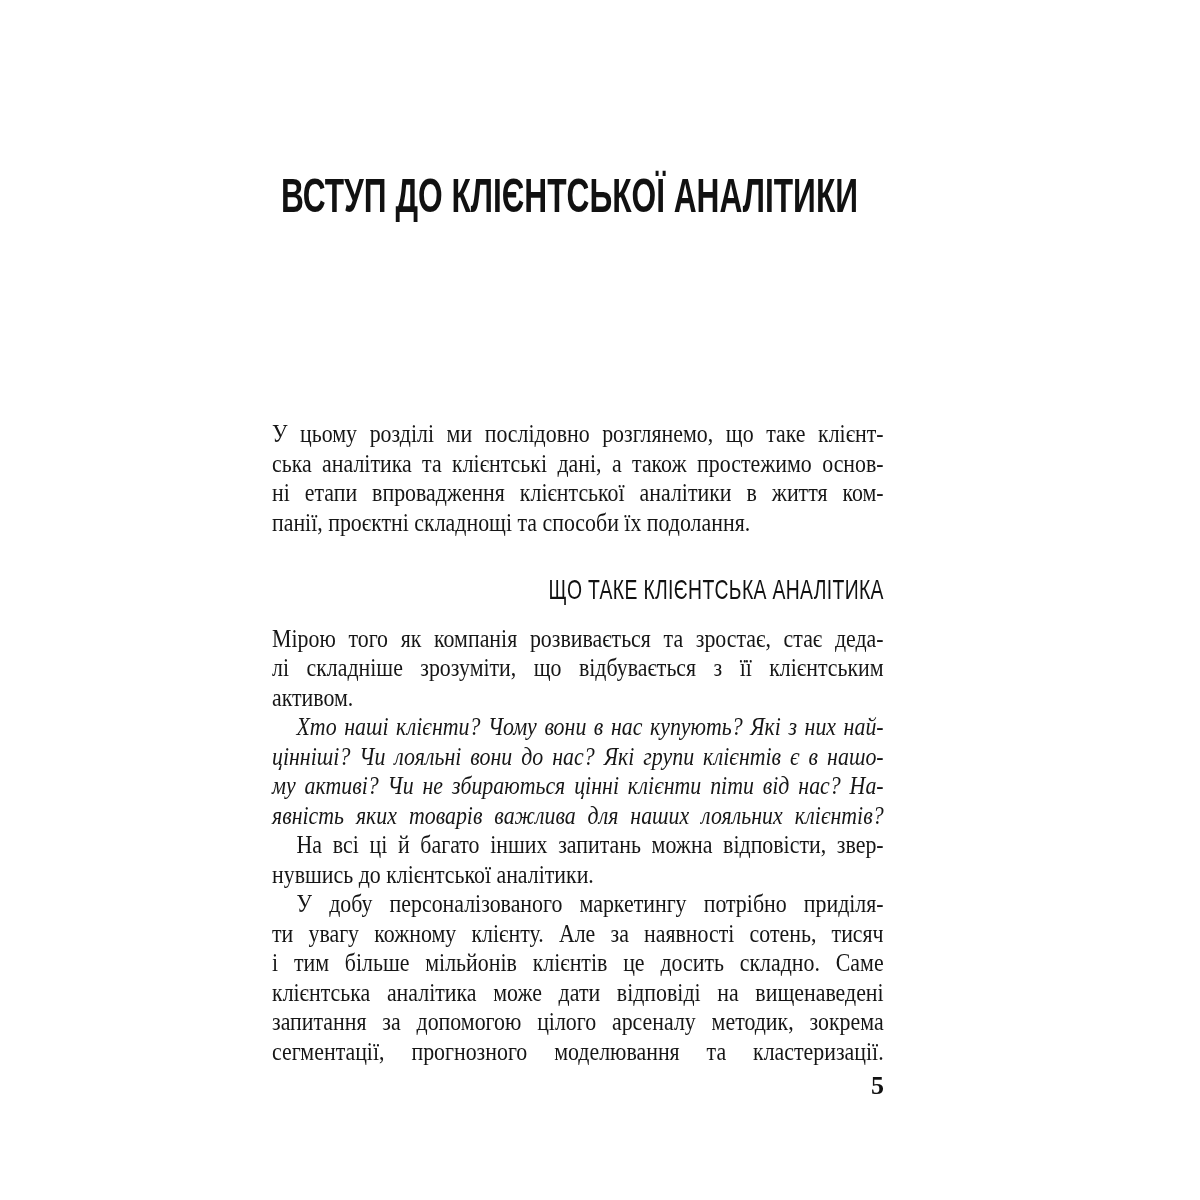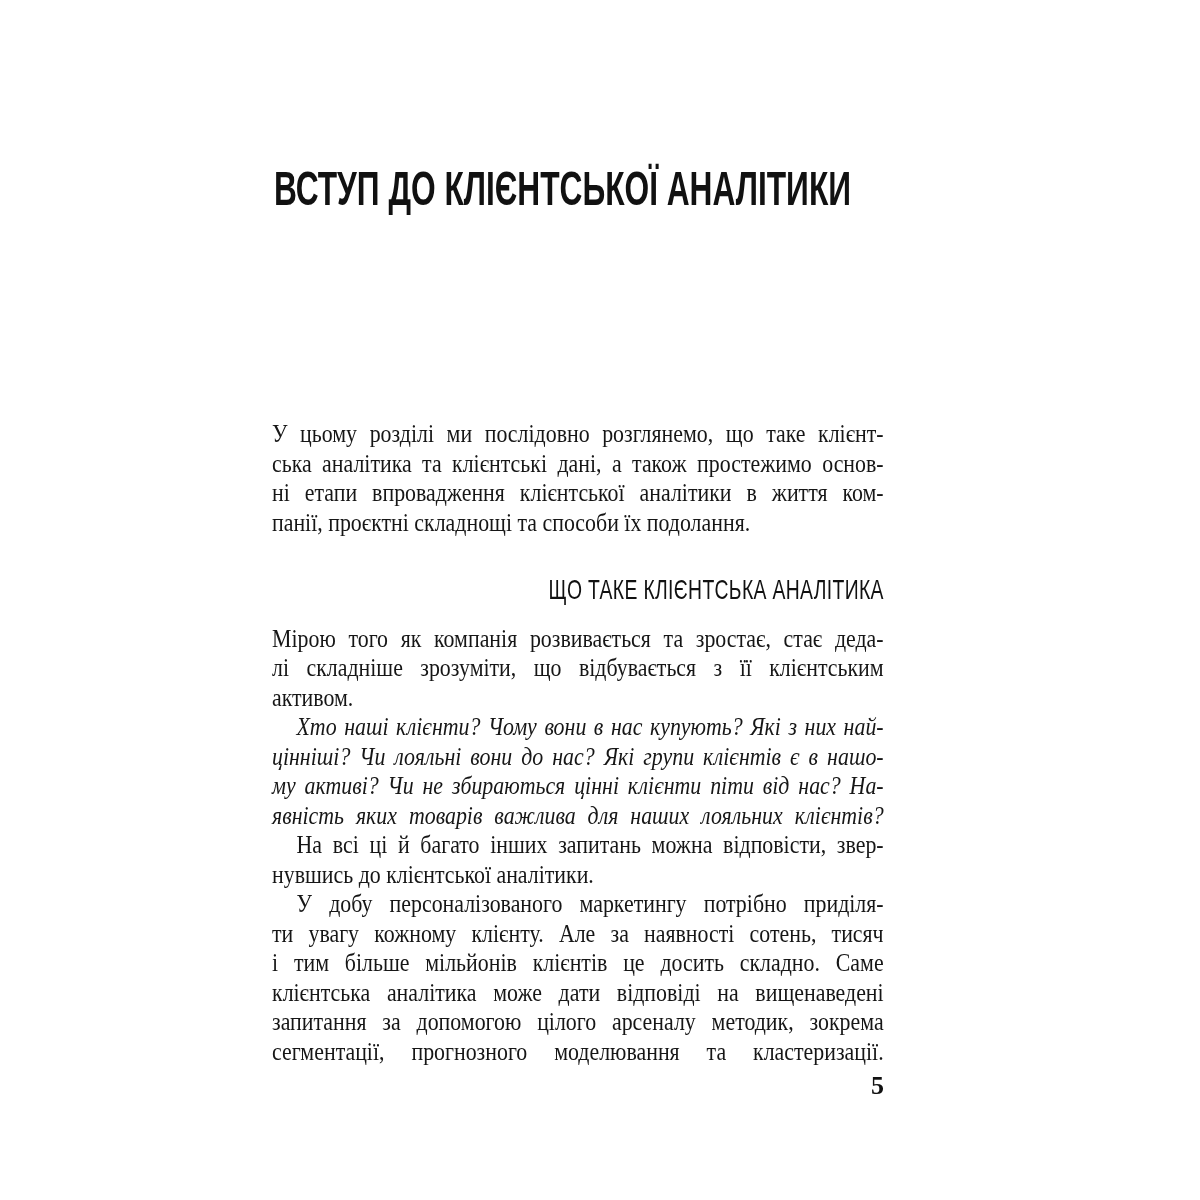--- a/index.html
+++ b/index.html
@@ -14,21 +14,21 @@
     height: 1200px;
     background: #ffffff;
     color: #161616;
     overflow: hidden;
   }
   
   .chapter-title {
     position: absolute;
     left: 272px;
     top: 163px;
-    margin: 2px;
+    margin: 9px;
     font-family: "Liberation Sans", sans-serif;
     font-weight: 700;
     font-size: 48px;
     line-height: 48px;
     white-space: nowrap;
     color: #111111;
   }
   .chapter-title .squeeze {
     display: inline-block;
     transform: scaleX(0.66);

